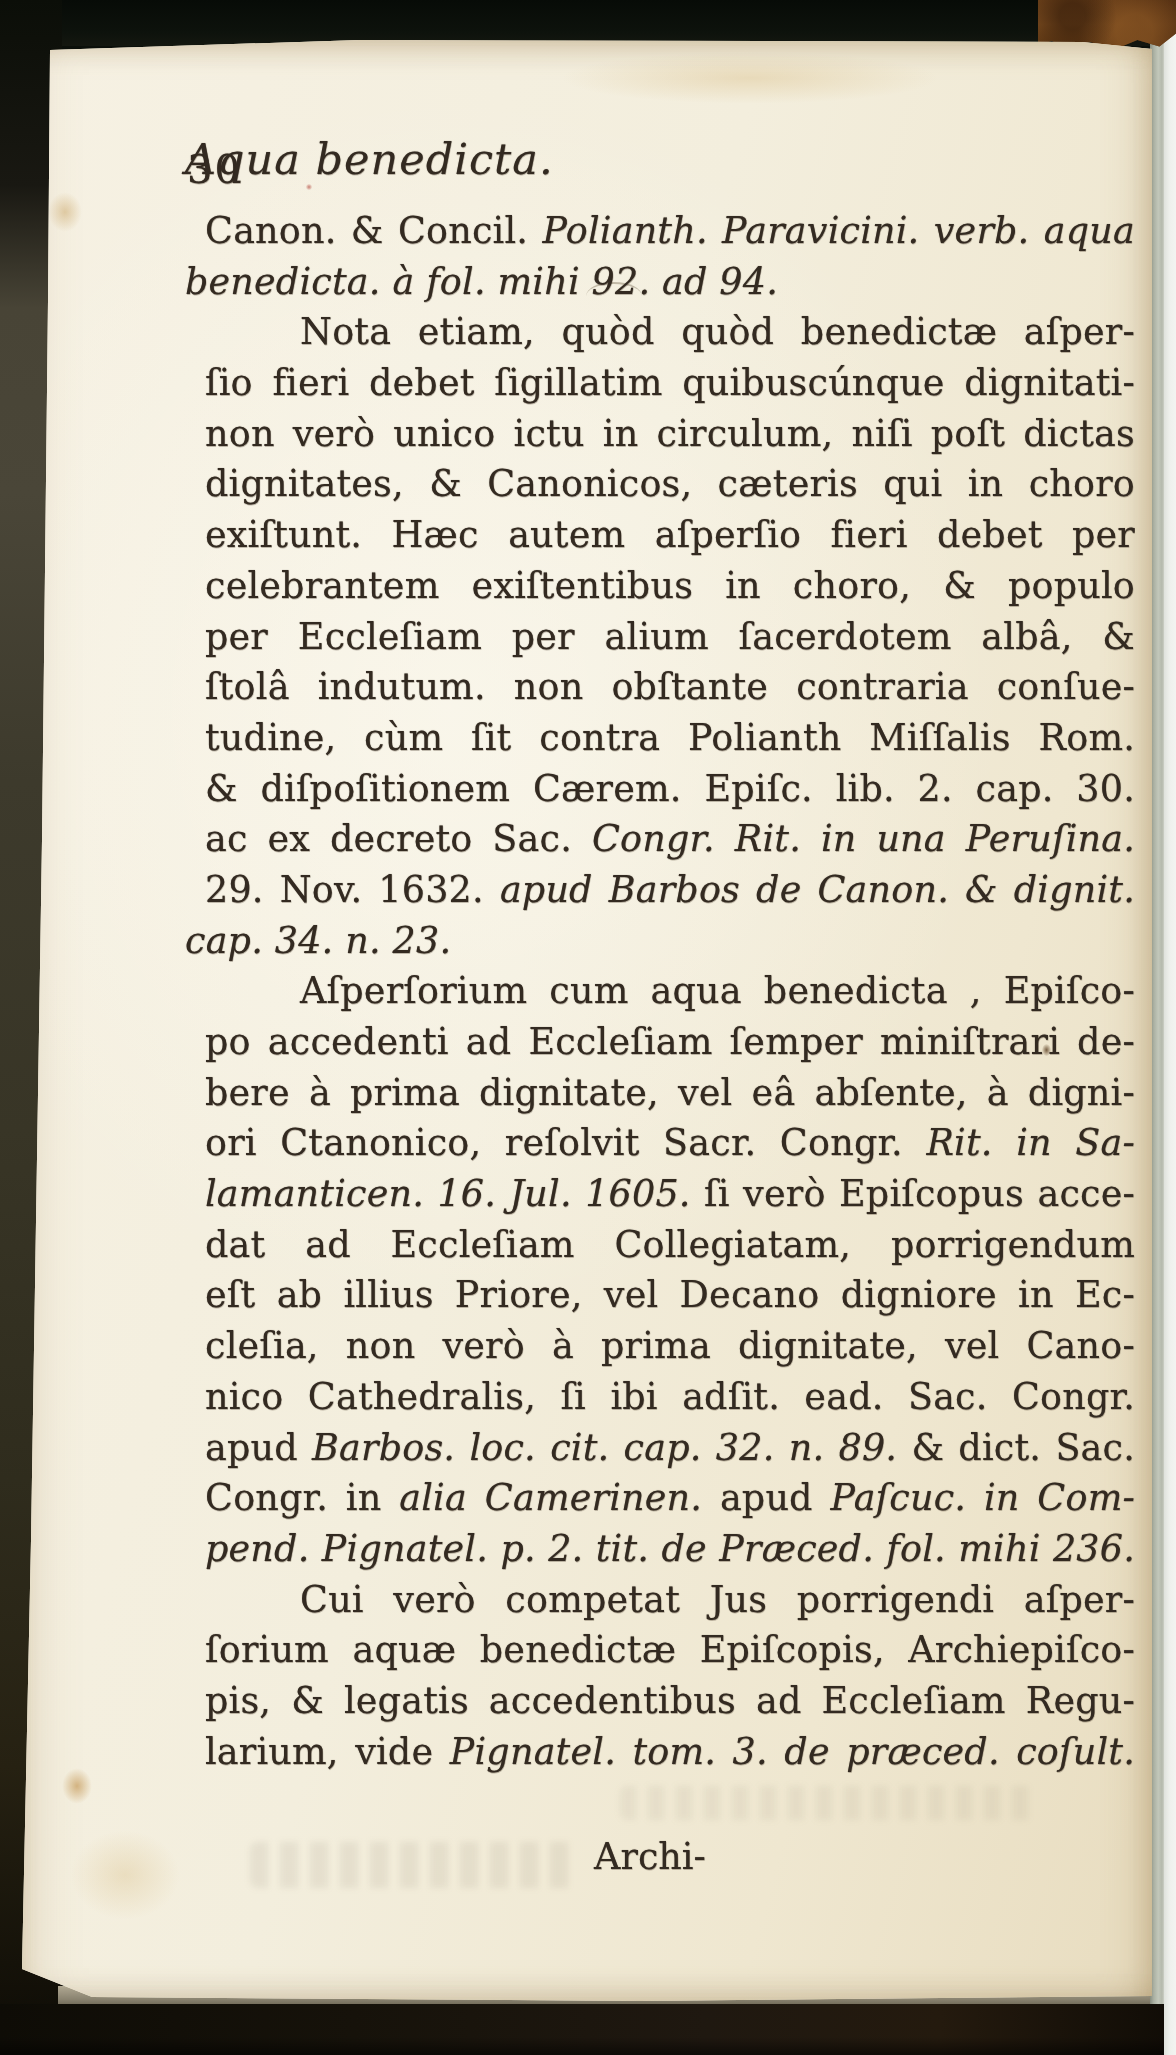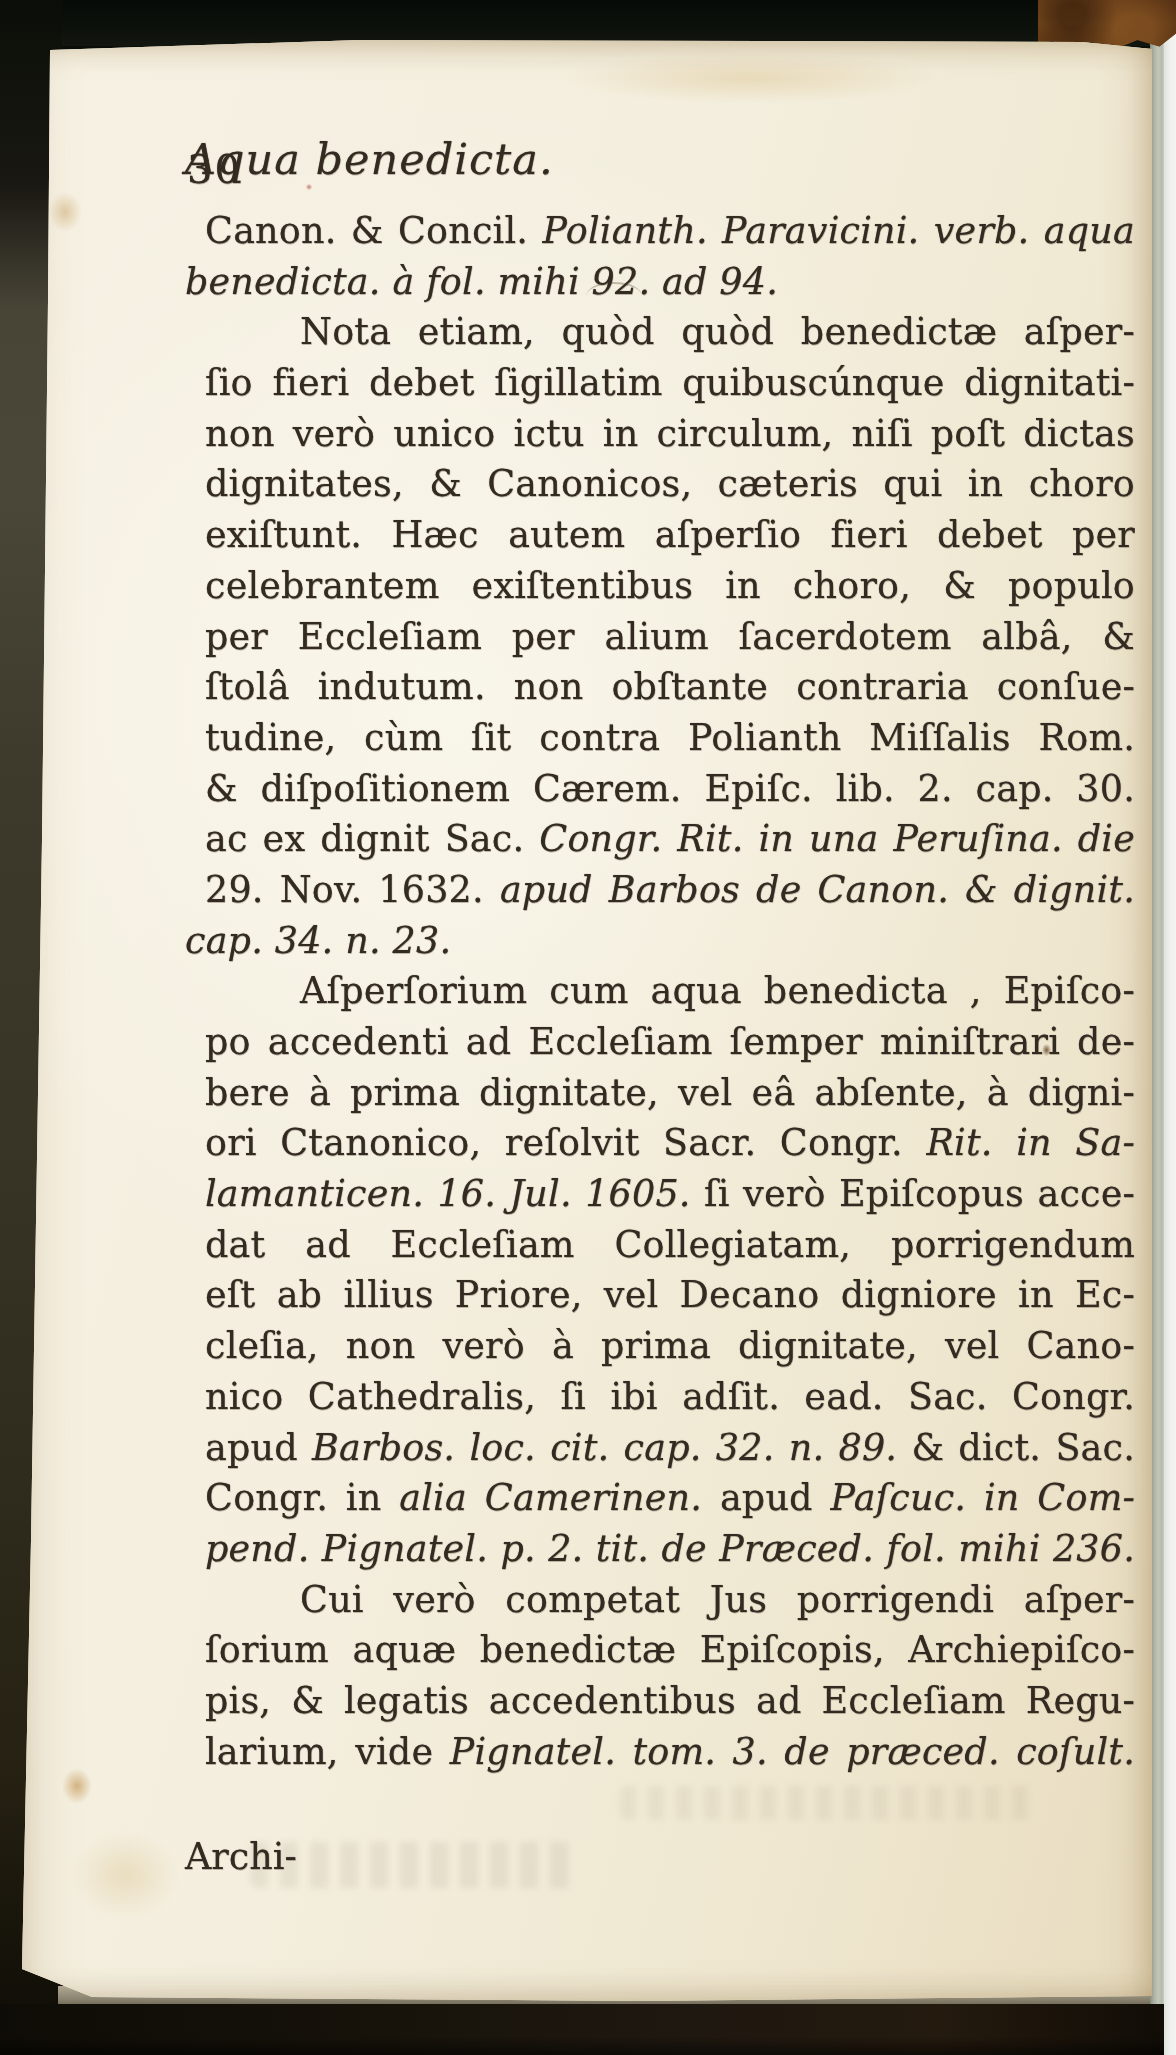--- a/index.html
+++ b/index.html
@@ -72,21 +72,21 @@
   .folio{position:absolute;left:187px;top:146px;font-size:40px;letter-spacing:2px;}
   .running-header{position:absolute;left:185px;top:134px;width:930px;text-align:left;
     font-style:italic;font-size:43px;letter-spacing:1px;}
   .text-block{position:absolute;left:185px;top:206px;width:930px;font-size:36.5px;}
   .line{width:930px;height:50.7px;line-height:50.7px;white-space:normal;overflow:hidden;
     text-align:left;letter-spacing:.2px;}
   .line.just{text-align:justify;text-align-last:justify;margin-left:20px;}
   .line.indent{padding-left:95px;width:835px;}
   .it{font-style:italic;}
   .catchword{position:absolute;left:185px;top:1832px;width:930px;height:50px;line-height:50px;
-    text-align:left;font-size:36.5px;}
+    text-align:center;font-size:36.5px;}
 </style>
 </head>
 <body>
 
 <div class="scan">
 
   <div class="band-top"></div>
   <div class="band-left"></div>
   <div class="fore-edge-bottom"></div>
   <div class="band-bottom"></div>
@@ -115,21 +115,21 @@
       <div class="line indent just"><span>Nota etiam, quòd quòd benedictæ aſper-</span></div>
       <div class="line just"><span>ſio fieri debet ſigillatim quibuscúnque dignitati-</span></div>
       <div class="line just"><span>non verò unico ictu in circulum, niſi poſt dictas</span></div>
       <div class="line just"><span>dignitates, &amp; Canonicos, cæteris qui in choro</span></div>
       <div class="line just"><span>exiſtunt. Hæc autem aſperſio fieri debet per</span></div>
       <div class="line just"><span>celebrantem exiſtentibus in choro, &amp; populo</span></div>
       <div class="line just"><span>per Eccleſiam per alium ſacerdotem albâ, &amp;</span></div>
       <div class="line just"><span>ſtolâ indutum. non obſtante contraria conſue-</span></div>
       <div class="line just"><span>tudine, cùm ſit contra Polianth Miſſalis Rom.</span></div>
       <div class="line just"><span>&amp; diſpoſitionem Cærem. Epiſc. lib. 2. cap. 30.</span></div>
-      <div class="line just"><span>ac ex dignit Sac. </span><span class="it">Congr. Rit. in una Peruſina. die</span></div>
+      <div class="line just"><span>ac ex decreto Sac. </span><span class="it">Congr. Rit. in una Peruſina. die</span></div>
       <div class="line just"><span>29. Nov. 1632. </span><span class="it">apud Barbos de Canon. &amp; dignit.</span></div>
       <div class="line"><span class="it">cap. 34. n. 23.</span></div>
       <div class="line indent just"><span>Aſperſorium cum aqua benedicta , Epiſco-</span></div>
       <div class="line just"><span>po accedenti ad Eccleſiam ſemper miniſtrari de-</span></div>
       <div class="line just"><span>bere à prima dignitate, vel eâ abſente, à digni-</span></div>
       <div class="line just"><span>ori Ctanonico, reſolvit Sacr. Congr. </span><span class="it">Rit. in Sa-</span></div>
       <div class="line just"><span class="it">lamanticen. 16. Jul. 1605. </span><span>ſi verò Epiſcopus acce-</span></div>
       <div class="line just"><span>dat ad Eccleſiam Collegiatam, porrigendum</span></div>
       <div class="line just"><span>eſt ab illius Priore, vel Decano digniore in Ec-</span></div>
       <div class="line just"><span>cleſia, non verò à prima dignitate, vel Cano-</span></div>

